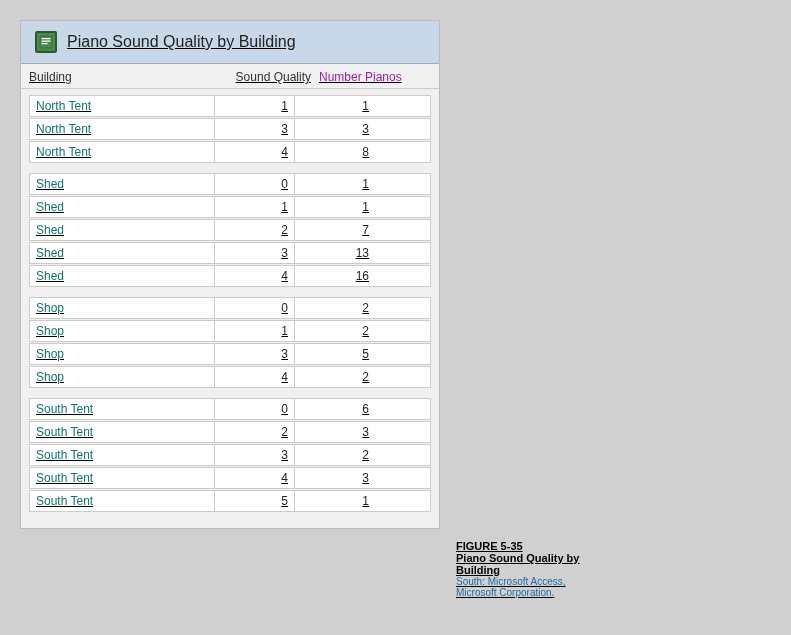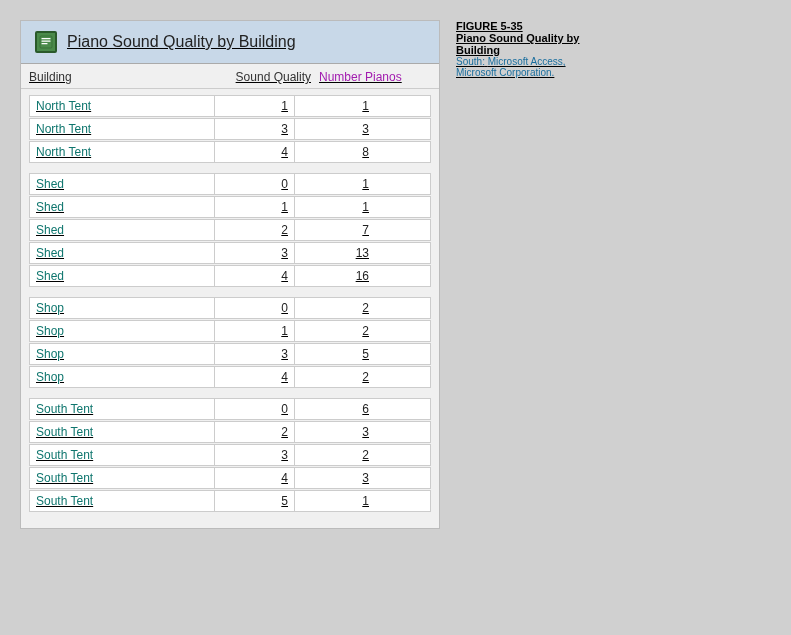--- a/index.html
+++ b/index.html
@@ -16,20 +16,21 @@
     .page-wrapper {
       display: flex;
       align-items: flex-start;
       gap: 16px;
       width: 791px;
       text-decoration: underline;
     }
     .caption {
       width: 130px;
       flex-shrink: 0;
+      margin-top: 520px;
       font-size: 11px;
       color: #333;
     }
     .caption .figure-label {
       font-weight: bold;
       color: #000;
       font-size: 11px;
     }
     .caption .figure-title {
       font-weight: bold;

